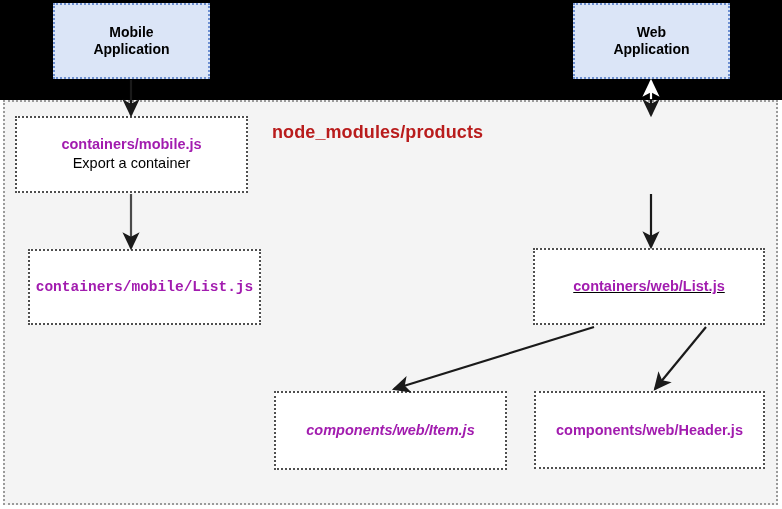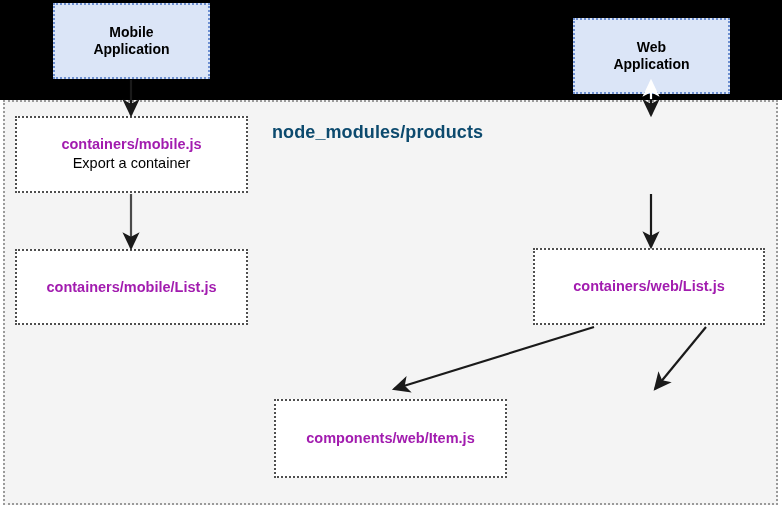--- a/index.html
+++ b/index.html
@@ -37,21 +37,21 @@
     border: 2px dotted #9a9a9a;
     box-sizing: border-box;
   }
 
   .panel-title {
     position: absolute;
     left: 272px;
     top: 122px;
     font-size: 18px;
     font-weight: bold;
-    color: #0c4a6e;
+    color: #b91c1c;
     letter-spacing: 0.1px;
     white-space: nowrap;
   }
 
   
   .app-box {
     position: absolute;
     background: #dbe5f7;
     border: 2px dotted #6d8fd0;
     box-sizing: border-box;
@@ -113,45 +113,48 @@
 
   <div class="panel-title">node_modules/products</div>
 
   <div class="app-box" style="left:53px; top:3px; width:157px; height:76px;">
     <div>
       <span>Mobile</span><br>
       <span>Application</span>
     </div>
   </div>
 
-  <div class="app-box" style="left:573px; top:3px; width:157px; height:76px;margin-top:15px;">
+  <div class="app-box" style="left:573px; top:3px; width:157px; height:76px;">
     <div>
       <span>Web</span><br>
       <span>Application</span>
     </div>
   </div>
 
   <div class="file-box" style="left:15px; top:116px; width:233px; height:77px;">
     <div class="fb-title">containers/mobile.js</div>
     <div class="fb-sub">Export a container</div>
   </div>
 
 
-  <div class="file-box" style="left:15px; top:249px; width:233px; height:76px;">
+  <div class="file-box" style="left:28px; top:249px; width:233px; height:76px;font-family:Liberation Mono, monospace;">
     <div class="fb-title">containers/mobile/List.js</div>
   </div>
 
-  <div class="file-box" style="left:533px; top:248px; width:232px; height:77px;">
+  <div class="file-box" style="left:533px; top:248px; width:232px; height:77px;text-decoration:underline;">
     <div class="fb-title">containers/web/List.js</div>
   </div>
 
-  <div class="file-box" style="left:274px; top:399px; width:233px; height:79px;">
+  <div class="file-box" style="left:274px; top:391px; width:233px; height:79px;font-style:italic;">
     <div class="fb-title">components/web/Item.js</div>
   </div>
 
+  <div class="file-box" style="left:534px; top:391px; width:231px; height:78px;">
+    <div class="fb-title">components/web/Header.js</div>
+  </div>
 
   <svg class="arrows" viewBox="0 0 782 509">
     <defs>
       <marker id="ah-solid" markerWidth="9" markerHeight="9" refX="7.2" refY="4.5" orient="auto" markerUnits="strokeWidth">
         <path d="M0,0.6 L8.2,4.5 L0,8.4 L2.1,4.5 Z" fill="#1a1a1a"></path>
       </marker>
       <marker id="ah-solid-start" markerWidth="9" markerHeight="9" refX="1.0" refY="4.5" orient="auto" markerUnits="strokeWidth">
         <path d="M8.2,0.6 L0,4.5 L8.2,8.4 L6.1,4.5 Z" fill="#1a1a1a"></path>
       </marker>
       <marker id="ah-white" markerWidth="9" markerHeight="9" refX="1.0" refY="4.5" orient="auto" markerUnits="strokeWidth">

